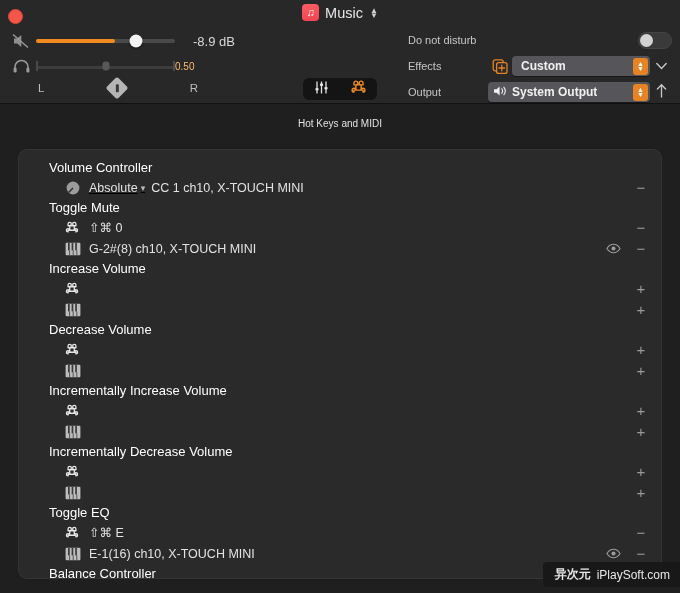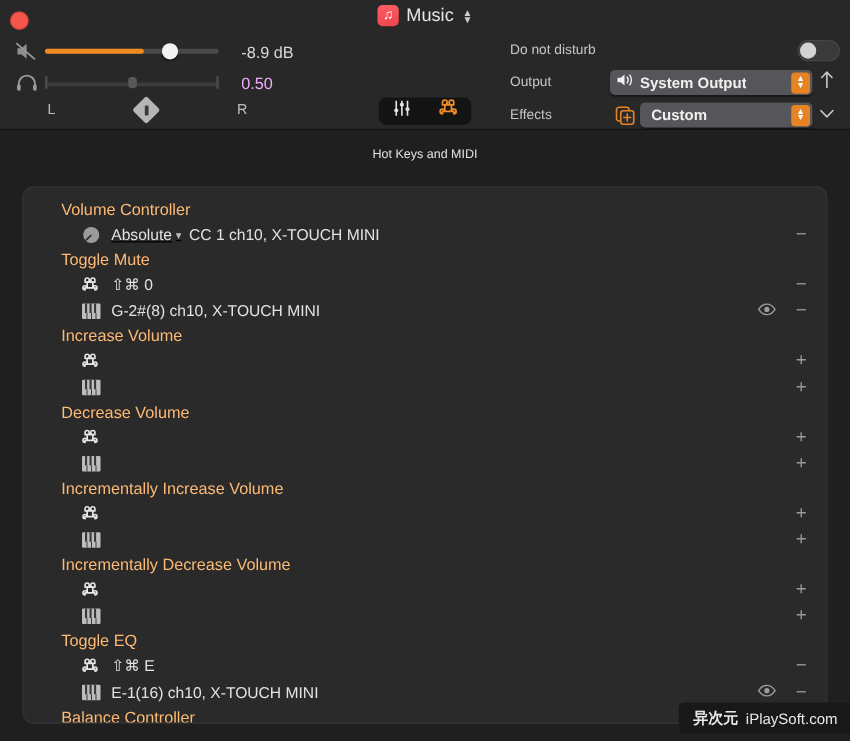--- a/index.html
+++ b/index.html
@@ -84,21 +84,21 @@
     position:absolute; top: 2px; width: 2px; height: 10px; background:#4a4a4a;
   }
   .bal-cap.l { left: 0; }
   .bal-cap.r { right: 0; }
   .bal-dot {
     position: absolute; left: 50%; top: 50%;
     transform: translate(-50%,-50%);
     width: 7px; height: 9px; border-radius: 3px;
     background: #585858; cursor: pointer;
   }
-  .bal-value { font-size: 13px; color: #f0abfc; margin-left: 18px; }
+  .bal-value { font-size: 10px; color: #fdba74; }
   .lr-row {
     display: flex; align-items: center; margin-top: 2px;
     width: 168px; margin-left: 26px; justify-content: space-between;
     padding: 0 4px;
   }
   .lr-label { font-size: 11.5px; color: #bdbdbd; }
   .diamond {
     width: 16px; height: 16px; background: #b5b5b5;
     transform: rotate(45deg); border-radius: 2px;
     display:flex; align-items:center; justify-content:center;
@@ -158,21 +158,21 @@
   }
   .list-card {
     position: absolute; left: 18px; right: 18px; top: 45px; bottom: 14px;
     background: #2a2a2a; border-radius: 9px;
     border: 1px solid #343434;
     overflow: hidden;
   }
   .list-inner { padding: 8px 0 0 0; }
 
   .grp-title {
-    font-size: 13px; color: #fdba74;
+    font-size: 13px; color: #ffffff;
     padding: 2px 0 2px 30px;
   }
   .bind-row {
     display: flex; align-items: center; height: 21px;
     padding-left: 46px; padding-right: 14px;
   }
   .bind-ic { width: 24px; flex: 0 0 auto; display:flex; align-items:center; }
   .bind-text { font-size: 12.5px; color: #e2e2e2; white-space: nowrap; }
   .mode-chip {
     display:flex; align-items:center; gap:3px; cursor:pointer;text-decoration:underline;
@@ -273,20 +273,43 @@
     </div>
 
     <div class="right-block">
 
       <div class="r-row">
         <span class="r-label">Do not disturb</span>
         <span class="toggle"></span>
       </div>
 
       <div class="r-row">
+        <span class="r-label">Effects</span>
+        <span class="effects-add">
+          <svg width="17" height="17" viewBox="0 0 17 17">
+            <rect x="1.2" y="1.8" width="10" height="11" rx="2" fill="none" stroke="#e58325" stroke-width="1.3"></rect>
+            <rect x="4.6" y="4.6" width="10.4" height="10.8" rx="2" fill="#2a2a2a" stroke="#e58325" stroke-width="1.3"></rect>
+            <path d="M9.8 7.2v5.6 M7 10h5.6" stroke="#e58325" stroke-width="1.3" stroke-linecap="round"></path>
+          </svg>
+        </span>
+        <span class="dropdown">
+          <span class="dd-text">Custom</span>
+          <span class="stepper">
+            <span>▲</span>
+              <span>▼</span>
+          </span>
+        </span>
+        <span class="trail-ic">
+          <svg width="13" height="10" viewBox="0 0 13 10">
+            <path d="M1.8 2.6L6.5 7.4 11.2 2.6" fill="none" stroke="#c8c8c8" stroke-width="1.4" stroke-linecap="round"></path>
+          </svg>
+        </span>
+      </div>
+
+      <div class="r-row">
         <span class="r-label">Output</span>
         <span class="dropdown">
           <span>
             <svg width="15" height="12" viewBox="0 0 15 12">
               <path d="M1 4.2h2.6L6.6 1.6v8.8L3.6 7.8H1z" fill="#f0f0f0"></path>
               <path d="M8.5 3.4a4 4 0 0 1 0 5.2" fill="none" stroke="#f0f0f0" stroke-width="1.1"></path>
               <path d="M10.6 1.8a6.6 6.6 0 0 1 0 8.4" fill="none" stroke="#f0f0f0" stroke-width="1.1"></path>
             </svg>
           </span>
           <span class="dd-text">System Output</span>
@@ -294,43 +317,20 @@
             <span>▲</span>
               <span>▼</span>
           </span>
         </span>
         <span class="trail-ic">
           <svg width="13" height="15" viewBox="0 0 13 15">
             <path d="M6.5 14V2 M2.4 6L6.5 1.8 10.6 6" fill="none" stroke="#c8c8c8" stroke-width="1.3" stroke-linecap="round"></path>
           </svg>
         </span>
       </div>
-
-      <div class="r-row">
-        <span class="r-label">Effects</span>
-        <span class="effects-add">
-          <svg width="17" height="17" viewBox="0 0 17 17">
-            <rect x="1.2" y="1.8" width="10" height="11" rx="2" fill="none" stroke="#e58325" stroke-width="1.3"></rect>
-            <rect x="4.6" y="4.6" width="10.4" height="10.8" rx="2" fill="#2a2a2a" stroke="#e58325" stroke-width="1.3"></rect>
-            <path d="M9.8 7.2v5.6 M7 10h5.6" stroke="#e58325" stroke-width="1.3" stroke-linecap="round"></path>
-          </svg>
-        </span>
-        <span class="dropdown">
-          <span class="dd-text">Custom</span>
-          <span class="stepper">
-            <span>▲</span>
-              <span>▼</span>
-          </span>
-        </span>
-        <span class="trail-ic">
-          <svg width="13" height="10" viewBox="0 0 13 10">
-            <path d="M1.8 2.6L6.5 7.4 11.2 2.6" fill="none" stroke="#c8c8c8" stroke-width="1.4" stroke-linecap="round"></path>
-          </svg>
-        </span>
-      </div>
     </div>
   </div>
 
   <div class="body-area">
     <div class="section-title">Hot Keys and MIDI</div>
 
     <div class="list-card">
       <div class="list-inner" id="list-root">
           <div class="grp-title">Volume Controller</div>
           <div class="bind-row">

